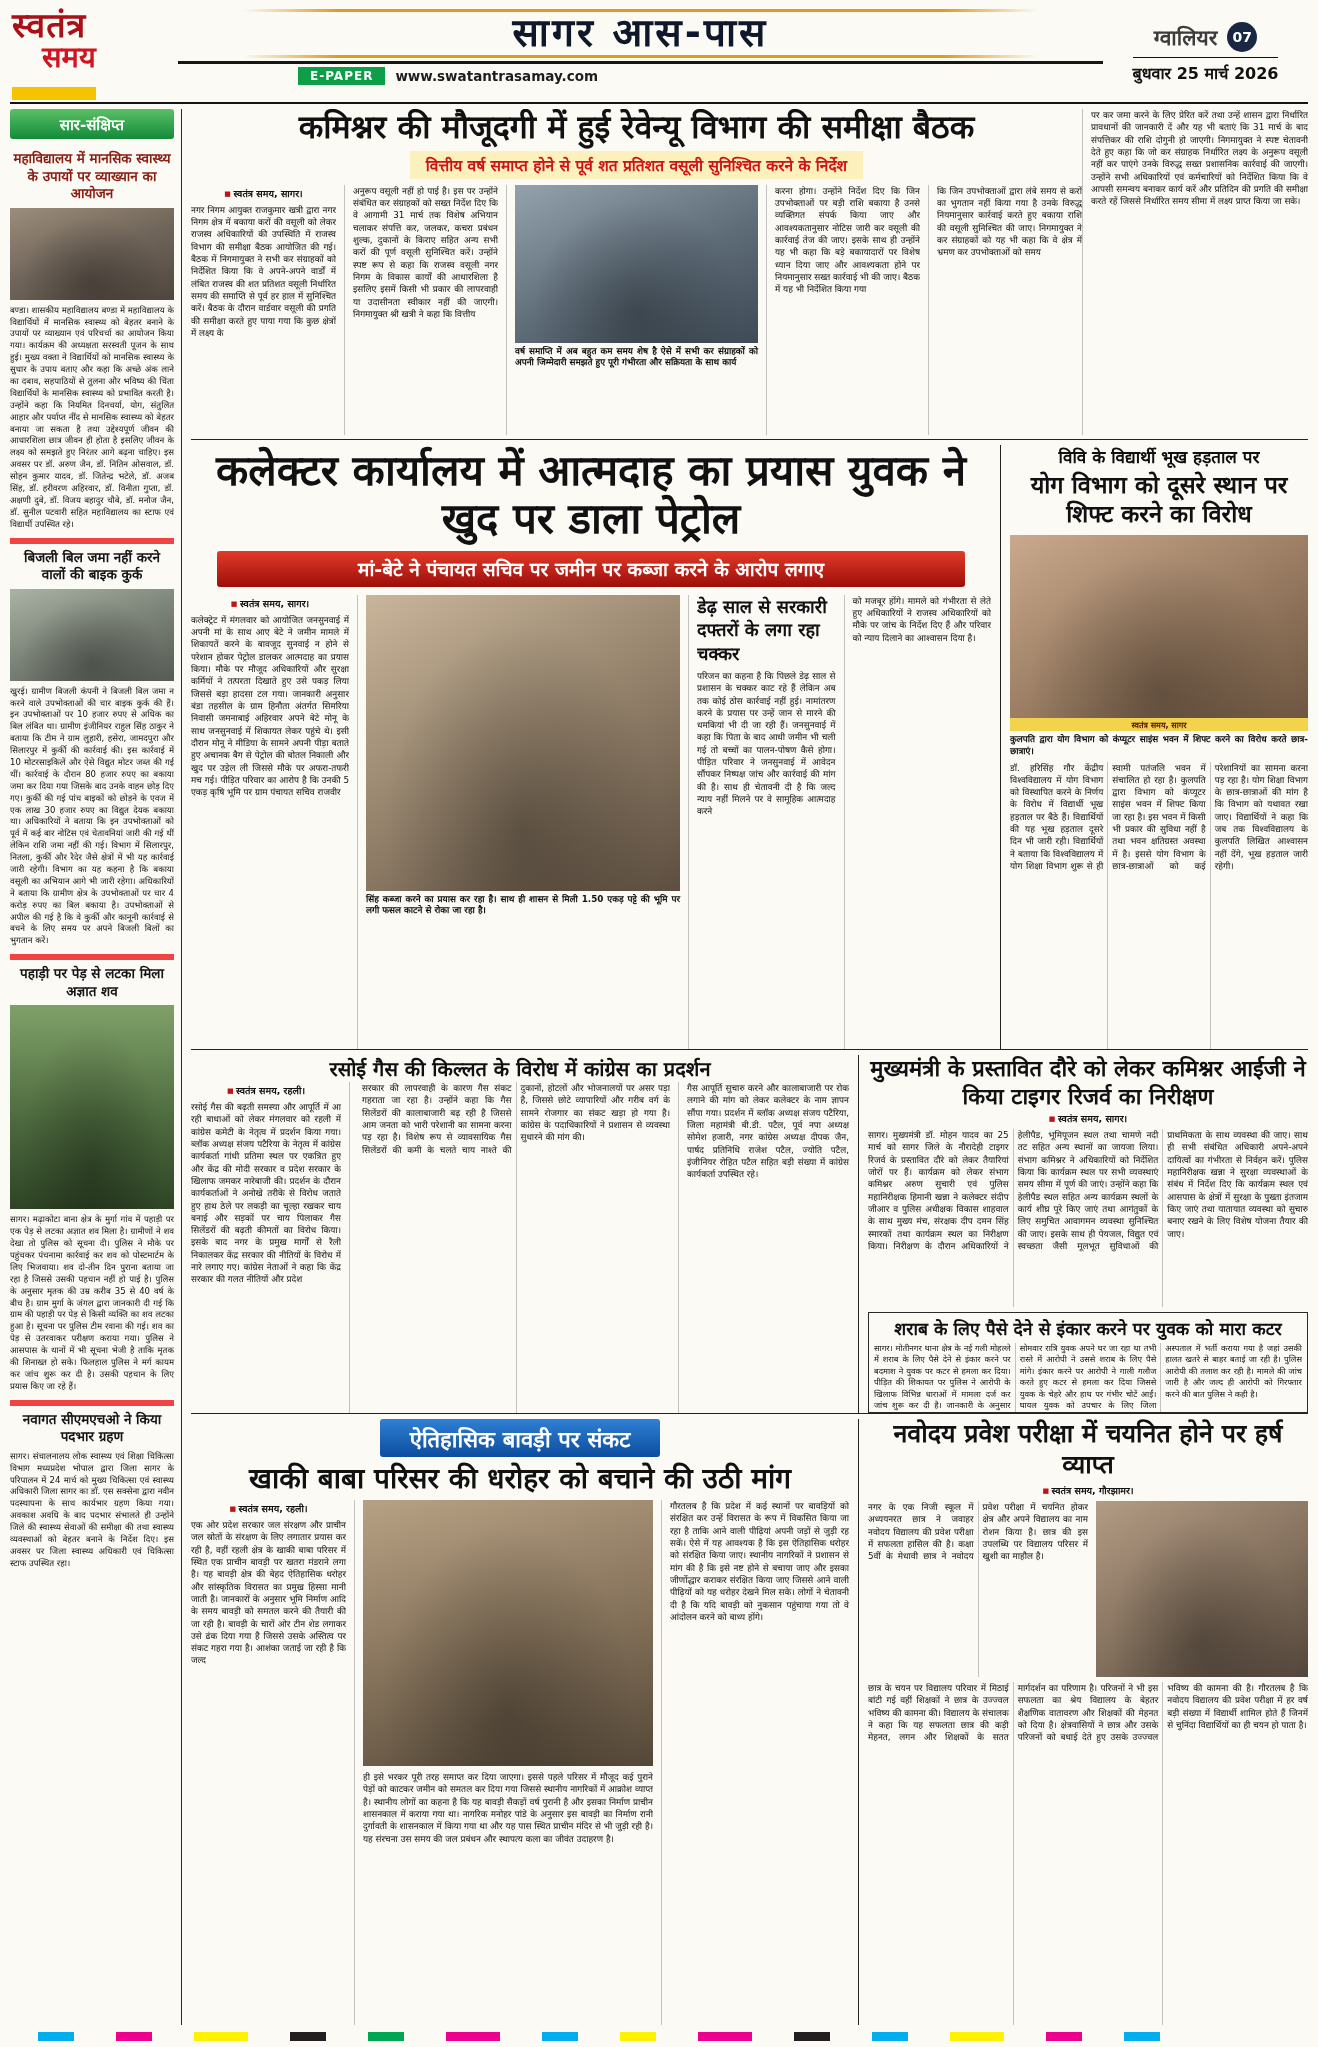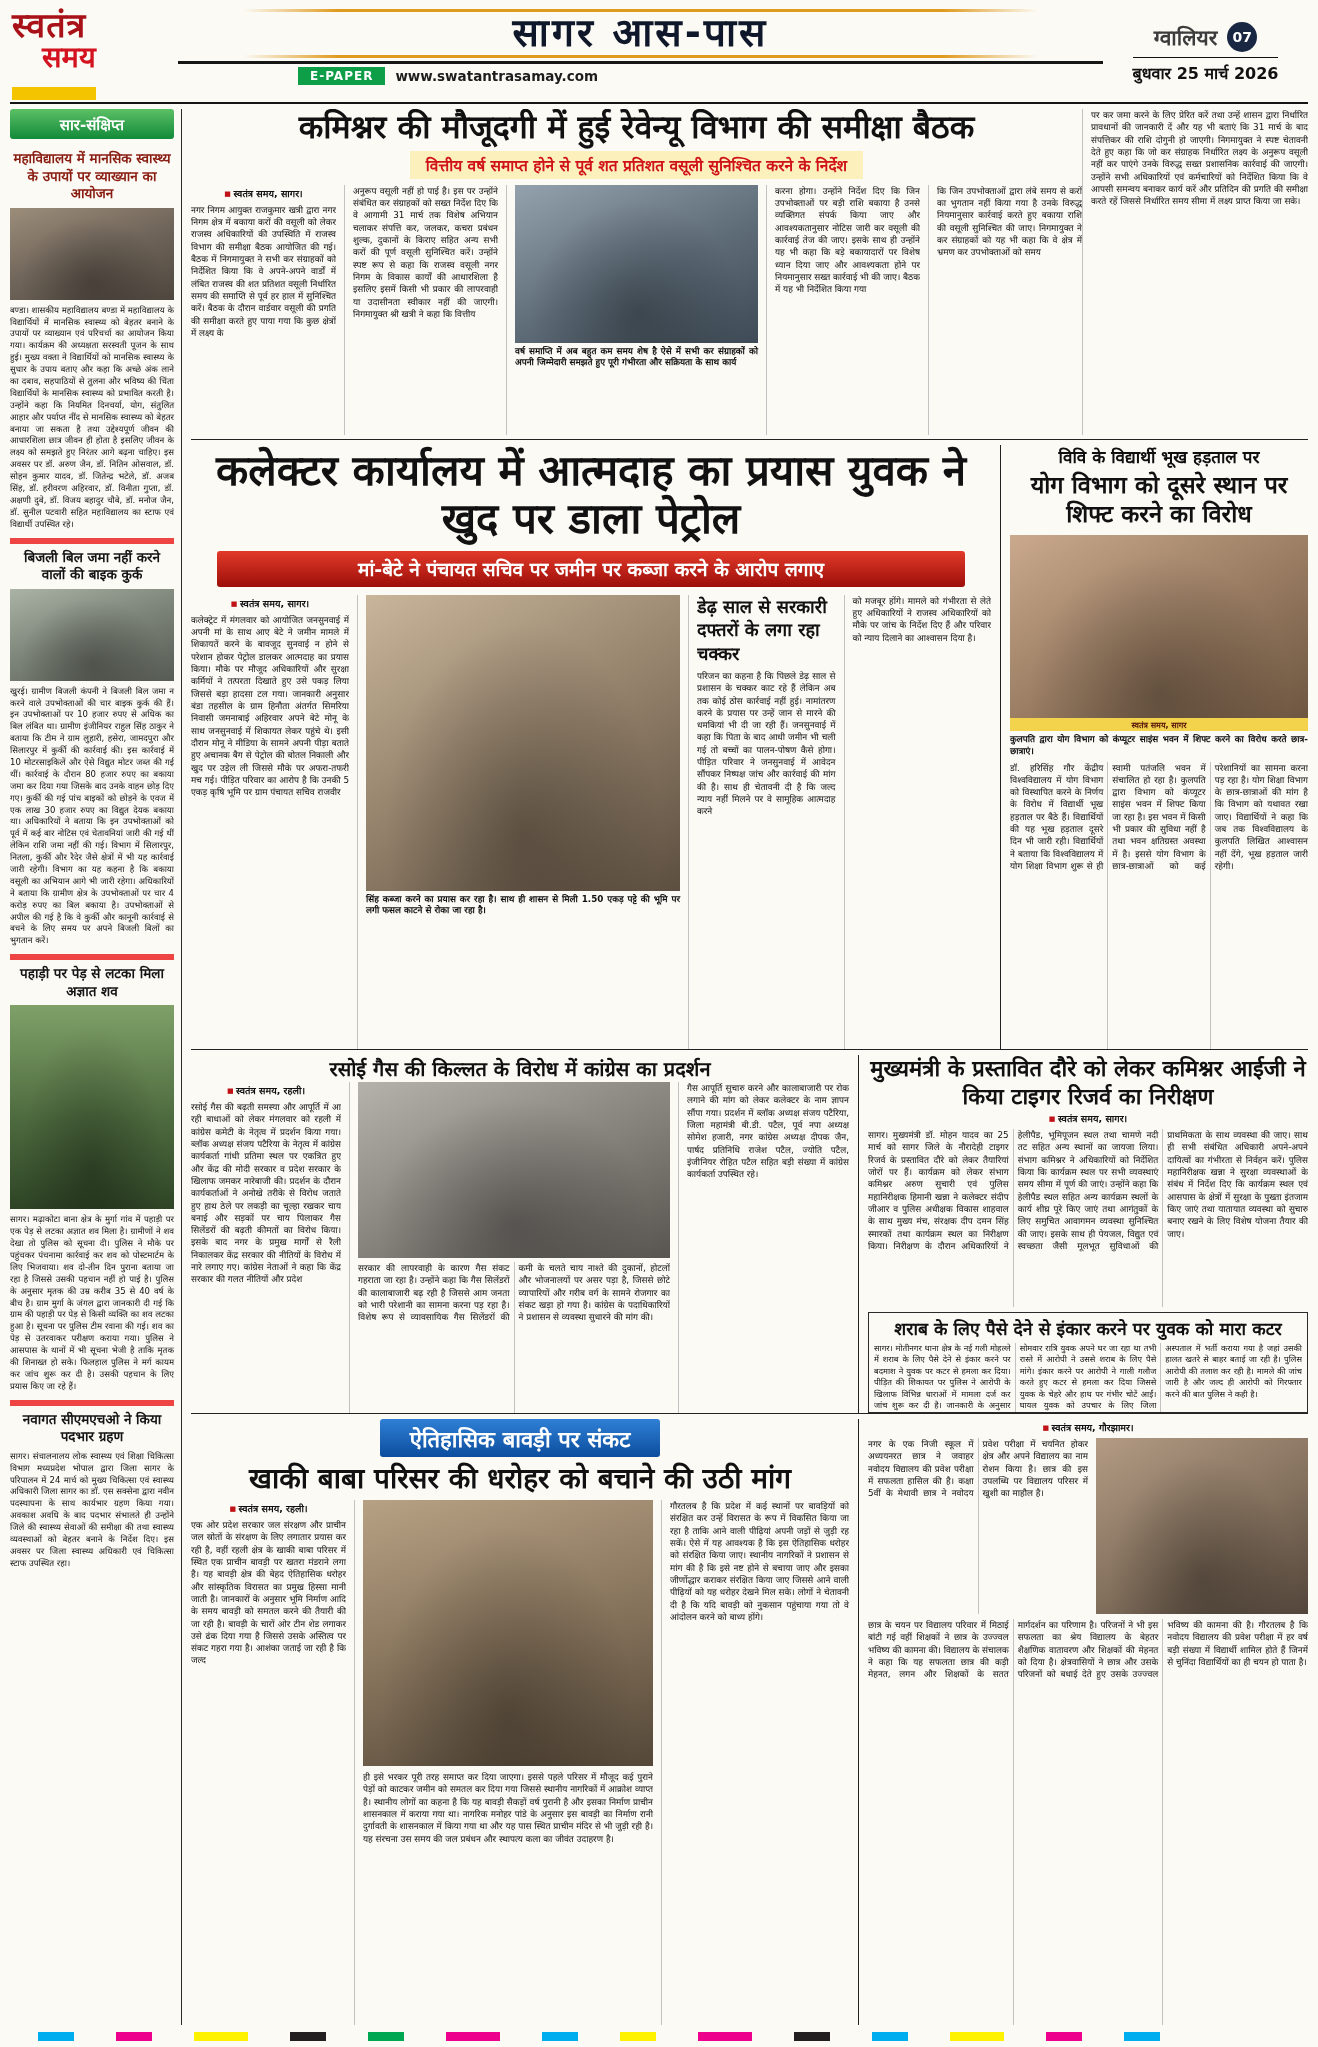--- a/index.html
+++ b/index.html
@@ -88,21 +88,21 @@
 .art-c .caption{margin-bottom:4px}
 .art-c .mcol-3{flex:1}
 
 
 .row-de{height:364px;display:flex;border-top:1.5px solid #222;padding-top:5px;overflow:hidden}
 .art-d{flex:1;display:flex;flex-direction:column;padding-right:9px;overflow:hidden}
 .art-d .kicker{font-size:20px}
 .art-d h2{font-size:27px;text-align:center;line-height:1.18;margin:3px 0 4px}
 .d-cols{flex:1;display:flex;gap:8px;overflow:hidden}
 .d-col1{flex:0 0 150px;width:150px;overflow:hidden}
-.d-center{flex:0 0 330px;width:330px;border-left:1px solid #c2c2c2;border-right:1px solid #c2c2c2;padding:0 8px;display:flex;flex-direction:column;gap:4px;overflow:hidden}
+.d-center{flex:0 0 330px;width:330px;border-left:1px solid #c2c2c2;border-right:1px solid #c2c2c2;padding:0 8px;display:flex;flex-direction:row;gap:4px;overflow:hidden}
 .ph-rally{height:176px;background:linear-gradient(155deg,#b5b2ab,#84817b 55%,#585550)}
 .d-center .mcol-2{flex:1}
 .d-col3{flex:1;overflow:hidden}
 .e-f-stack{flex:0 0 450px;width:450px;border-left:1.5px solid #222;padding-left:9px;display:flex;flex-direction:column;overflow:hidden}
 .art-e{height:252px;display:flex;flex-direction:column;overflow:hidden}
 .art-e h2{font-size:22px;text-align:center;line-height:1.25}
 .art-e .mcol-3{flex:1}
 .art-f{flex:1;border:1.5px solid #2a2a2a;margin-top:5px;padding:3px 5px;overflow:hidden}
 .art-f h3{font-size:17.5px;text-align:center;margin-bottom:3px}
 .art-f .mcol-3 p{font-size:8.2px}
@@ -323,20 +323,21 @@
                 <p>ही इसे भरकर पूरी तरह समाप्त कर दिया जाएगा। इससे पहले परिसर में मौजूद कई पुराने पेड़ों को काटकर जमीन को समतल कर दिया गया जिससे स्थानीय नागरिकों में आक्रोश व्याप्त है। स्थानीय लोगों का कहना है कि यह बावड़ी सैकड़ों वर्ष पुरानी है और इसका निर्माण प्राचीन शासनकाल में कराया गया था। नागरिक मनोहर पांडे के अनुसार इस बावड़ी का निर्माण रानी दुर्गावती के शासनकाल में किया गया था और यह पास स्थित प्राचीन मंदिर से भी जुड़ी रही है। यह संरचना उस समय की जल प्रबंधन और स्थापत्य कला का जीवंत उदाहरण है।</p>
               </div>
             </div>
             <div class="tcol g-col3">
               <p>गौरतलब है कि प्रदेश में कई स्थानों पर बावड़ियों को संरक्षित कर उन्हें विरासत के रूप में विकसित किया जा रहा है ताकि आने वाली पीढ़ियां अपनी जड़ों से जुड़ी रह सकें। ऐसे में यह आवश्यक है कि इस ऐतिहासिक धरोहर को संरक्षित किया जाए। स्थानीय नागरिकों ने प्रशासन से मांग की है कि इसे नष्ट होने से बचाया जाए और इसका जीर्णोद्धार कराकर संरक्षित किया जाए जिससे आने वाली पीढ़ियों को यह धरोहर देखने मिल सके। लोगों ने चेतावनी दी है कि यदि बावड़ी को नुकसान पहुंचाया गया तो वे आंदोलन करने को बाध्य होंगे।</p>
             </div>
           </div>
         </section>
 
         <section class="art-h">
+          <h2>नवोदय प्रवेश परीक्षा में चयनित होने पर हर्ष व्याप्त</h2>
           <div class="byline">स्वतंत्र समय, गौरझामर।</div>
           <div class="h-top">
             <div class="mcol-2">
               <p>नगर के एक निजी स्कूल में अध्ययनरत छात्र ने जवाहर नवोदय विद्यालय की प्रवेश परीक्षा में सफलता हासिल की है। कक्षा 5वीं के मेधावी छात्र ने नवोदय प्रवेश परीक्षा में चयनित होकर क्षेत्र और अपने विद्यालय का नाम रोशन किया है। छात्र की इस उपलब्धि पर विद्यालय परिसर में खुशी का माहौल है।</p>
             </div>
             <div class="photo ph-group"></div>
           </div>
           <div class="mcol-3">
             <p>छात्र के चयन पर विद्यालय परिवार में मिठाई बांटी गई वहीं शिक्षकों ने छात्र के उज्ज्वल भविष्य की कामना की। विद्यालय के संचालक ने कहा कि यह सफलता छात्र की कड़ी मेहनत, लगन और शिक्षकों के सतत मार्गदर्शन का परिणाम है। परिजनों ने भी इस सफलता का श्रेय विद्यालय के बेहतर शैक्षणिक वातावरण और शिक्षकों की मेहनत को दिया है। क्षेत्रवासियों ने छात्र और उसके परिजनों को बधाई देते हुए उसके उज्ज्वल भविष्य की कामना की है। गौरतलब है कि नवोदय विद्यालय की प्रवेश परीक्षा में हर वर्ष बड़ी संख्या में विद्यार्थी शामिल होते हैं जिनमें से चुनिंदा विद्यार्थियों का ही चयन हो पाता है।</p>
           </div>

